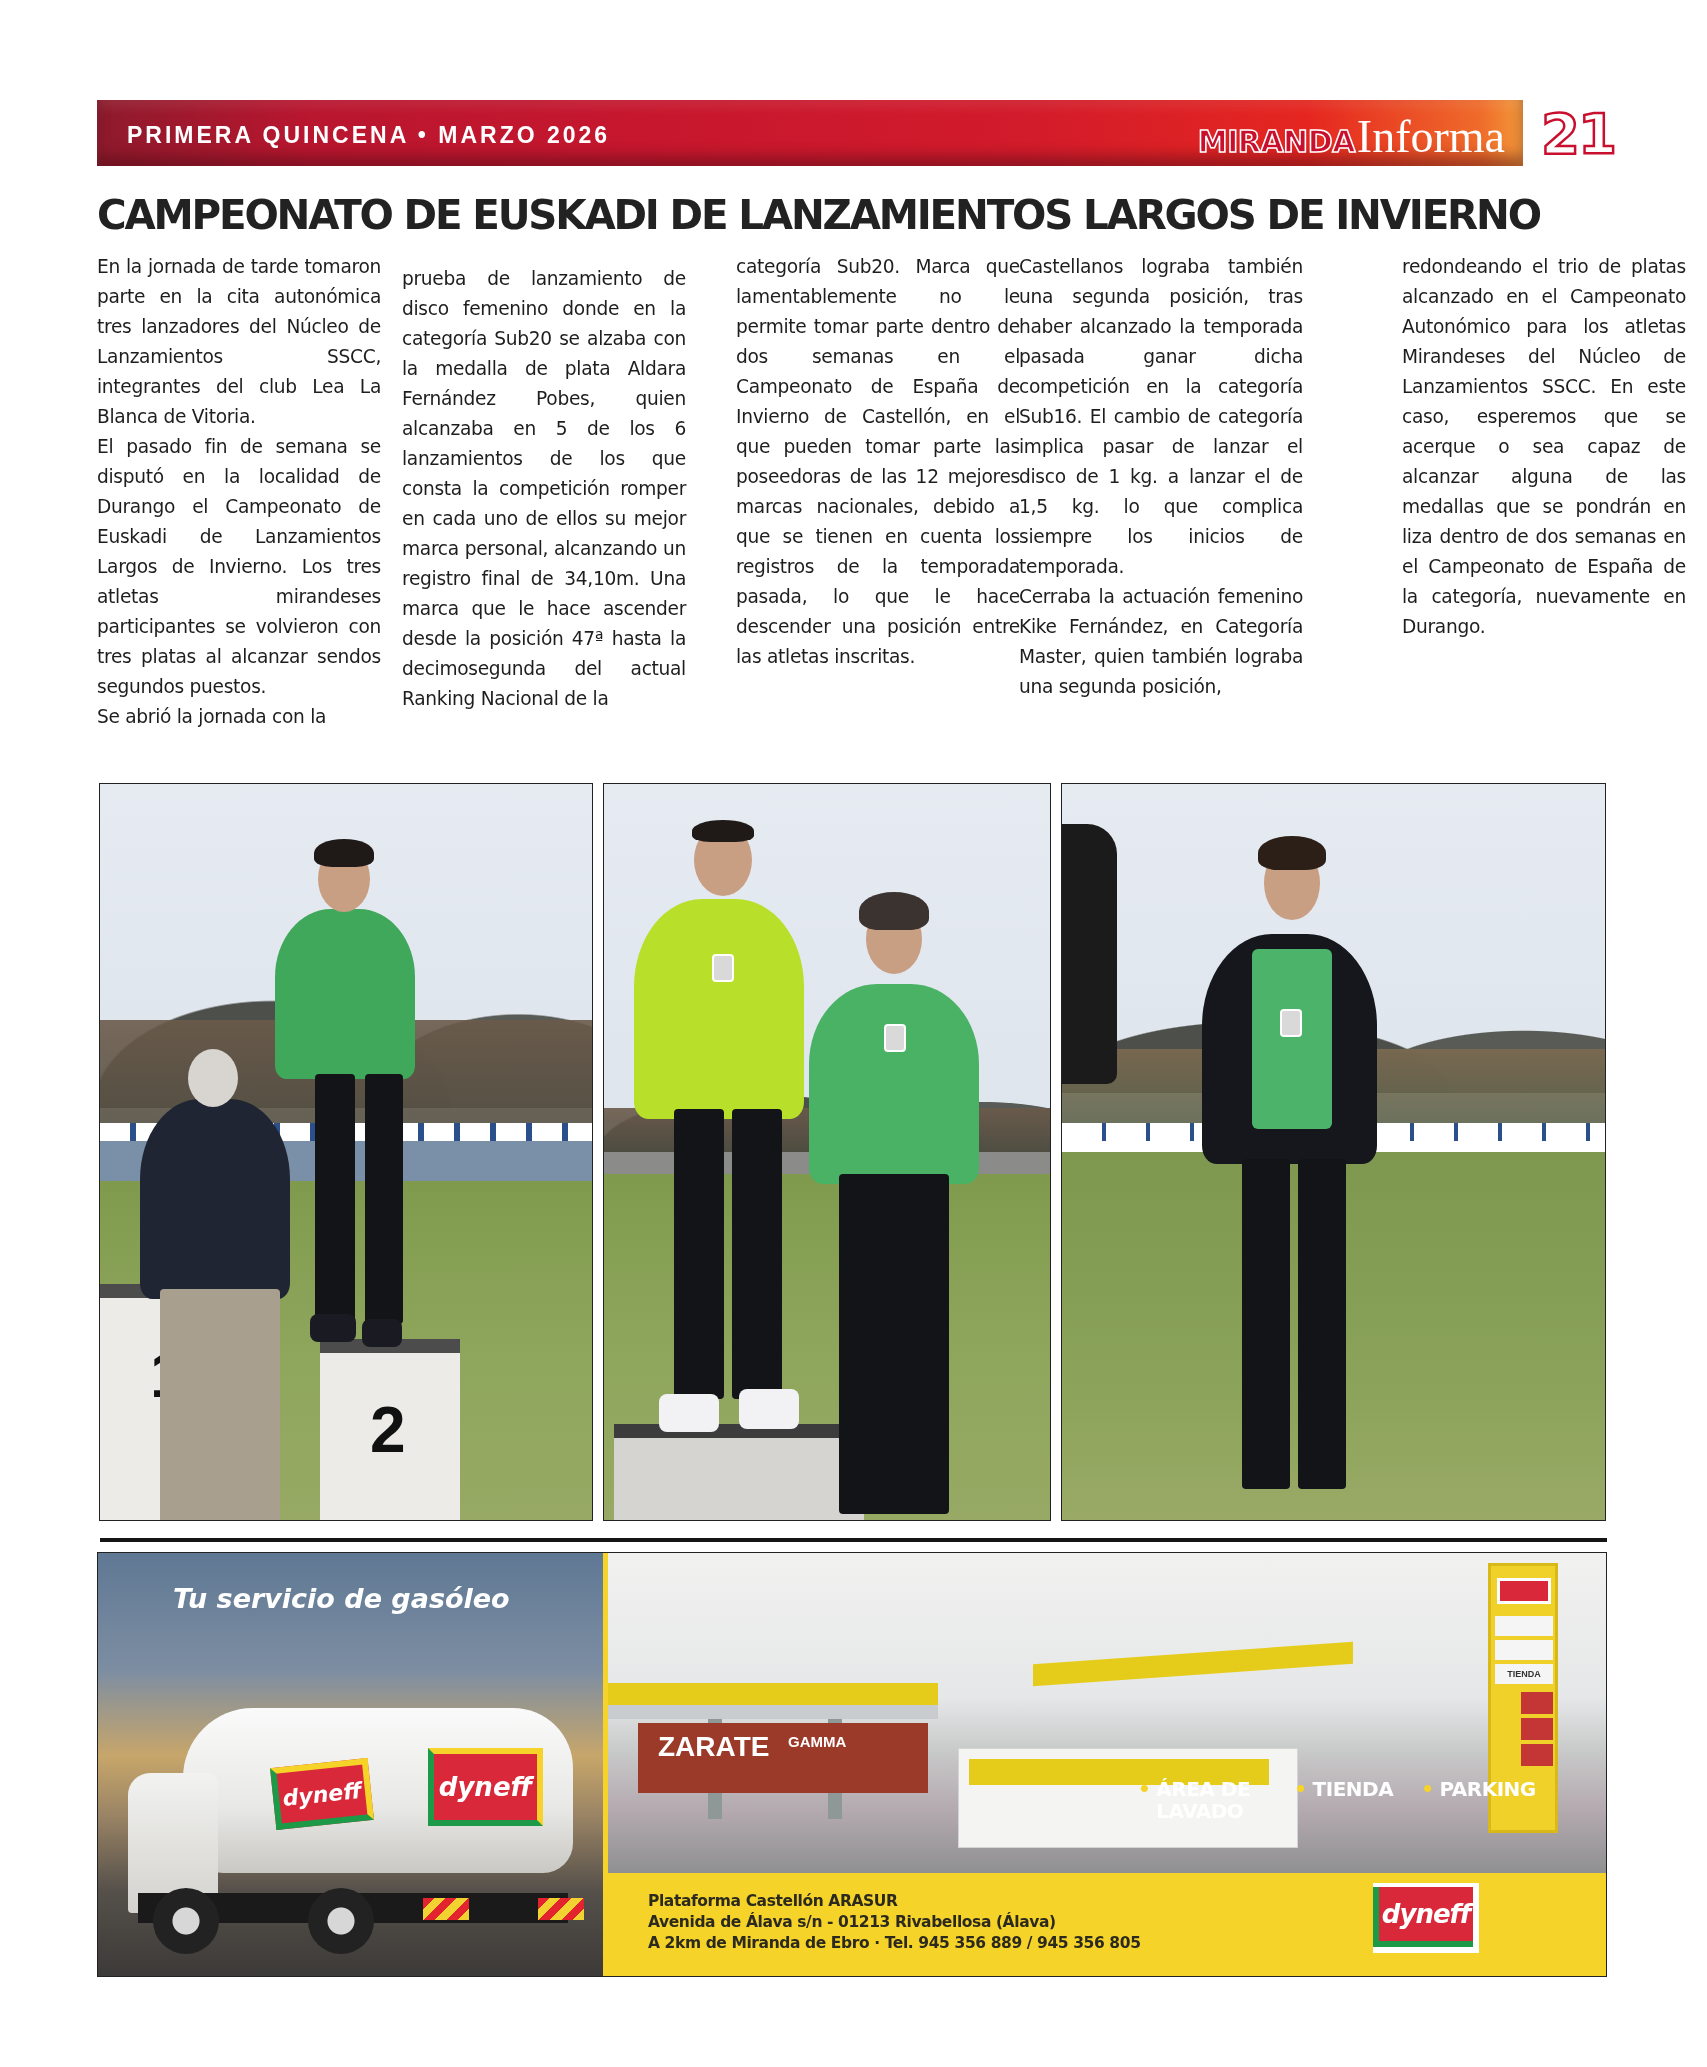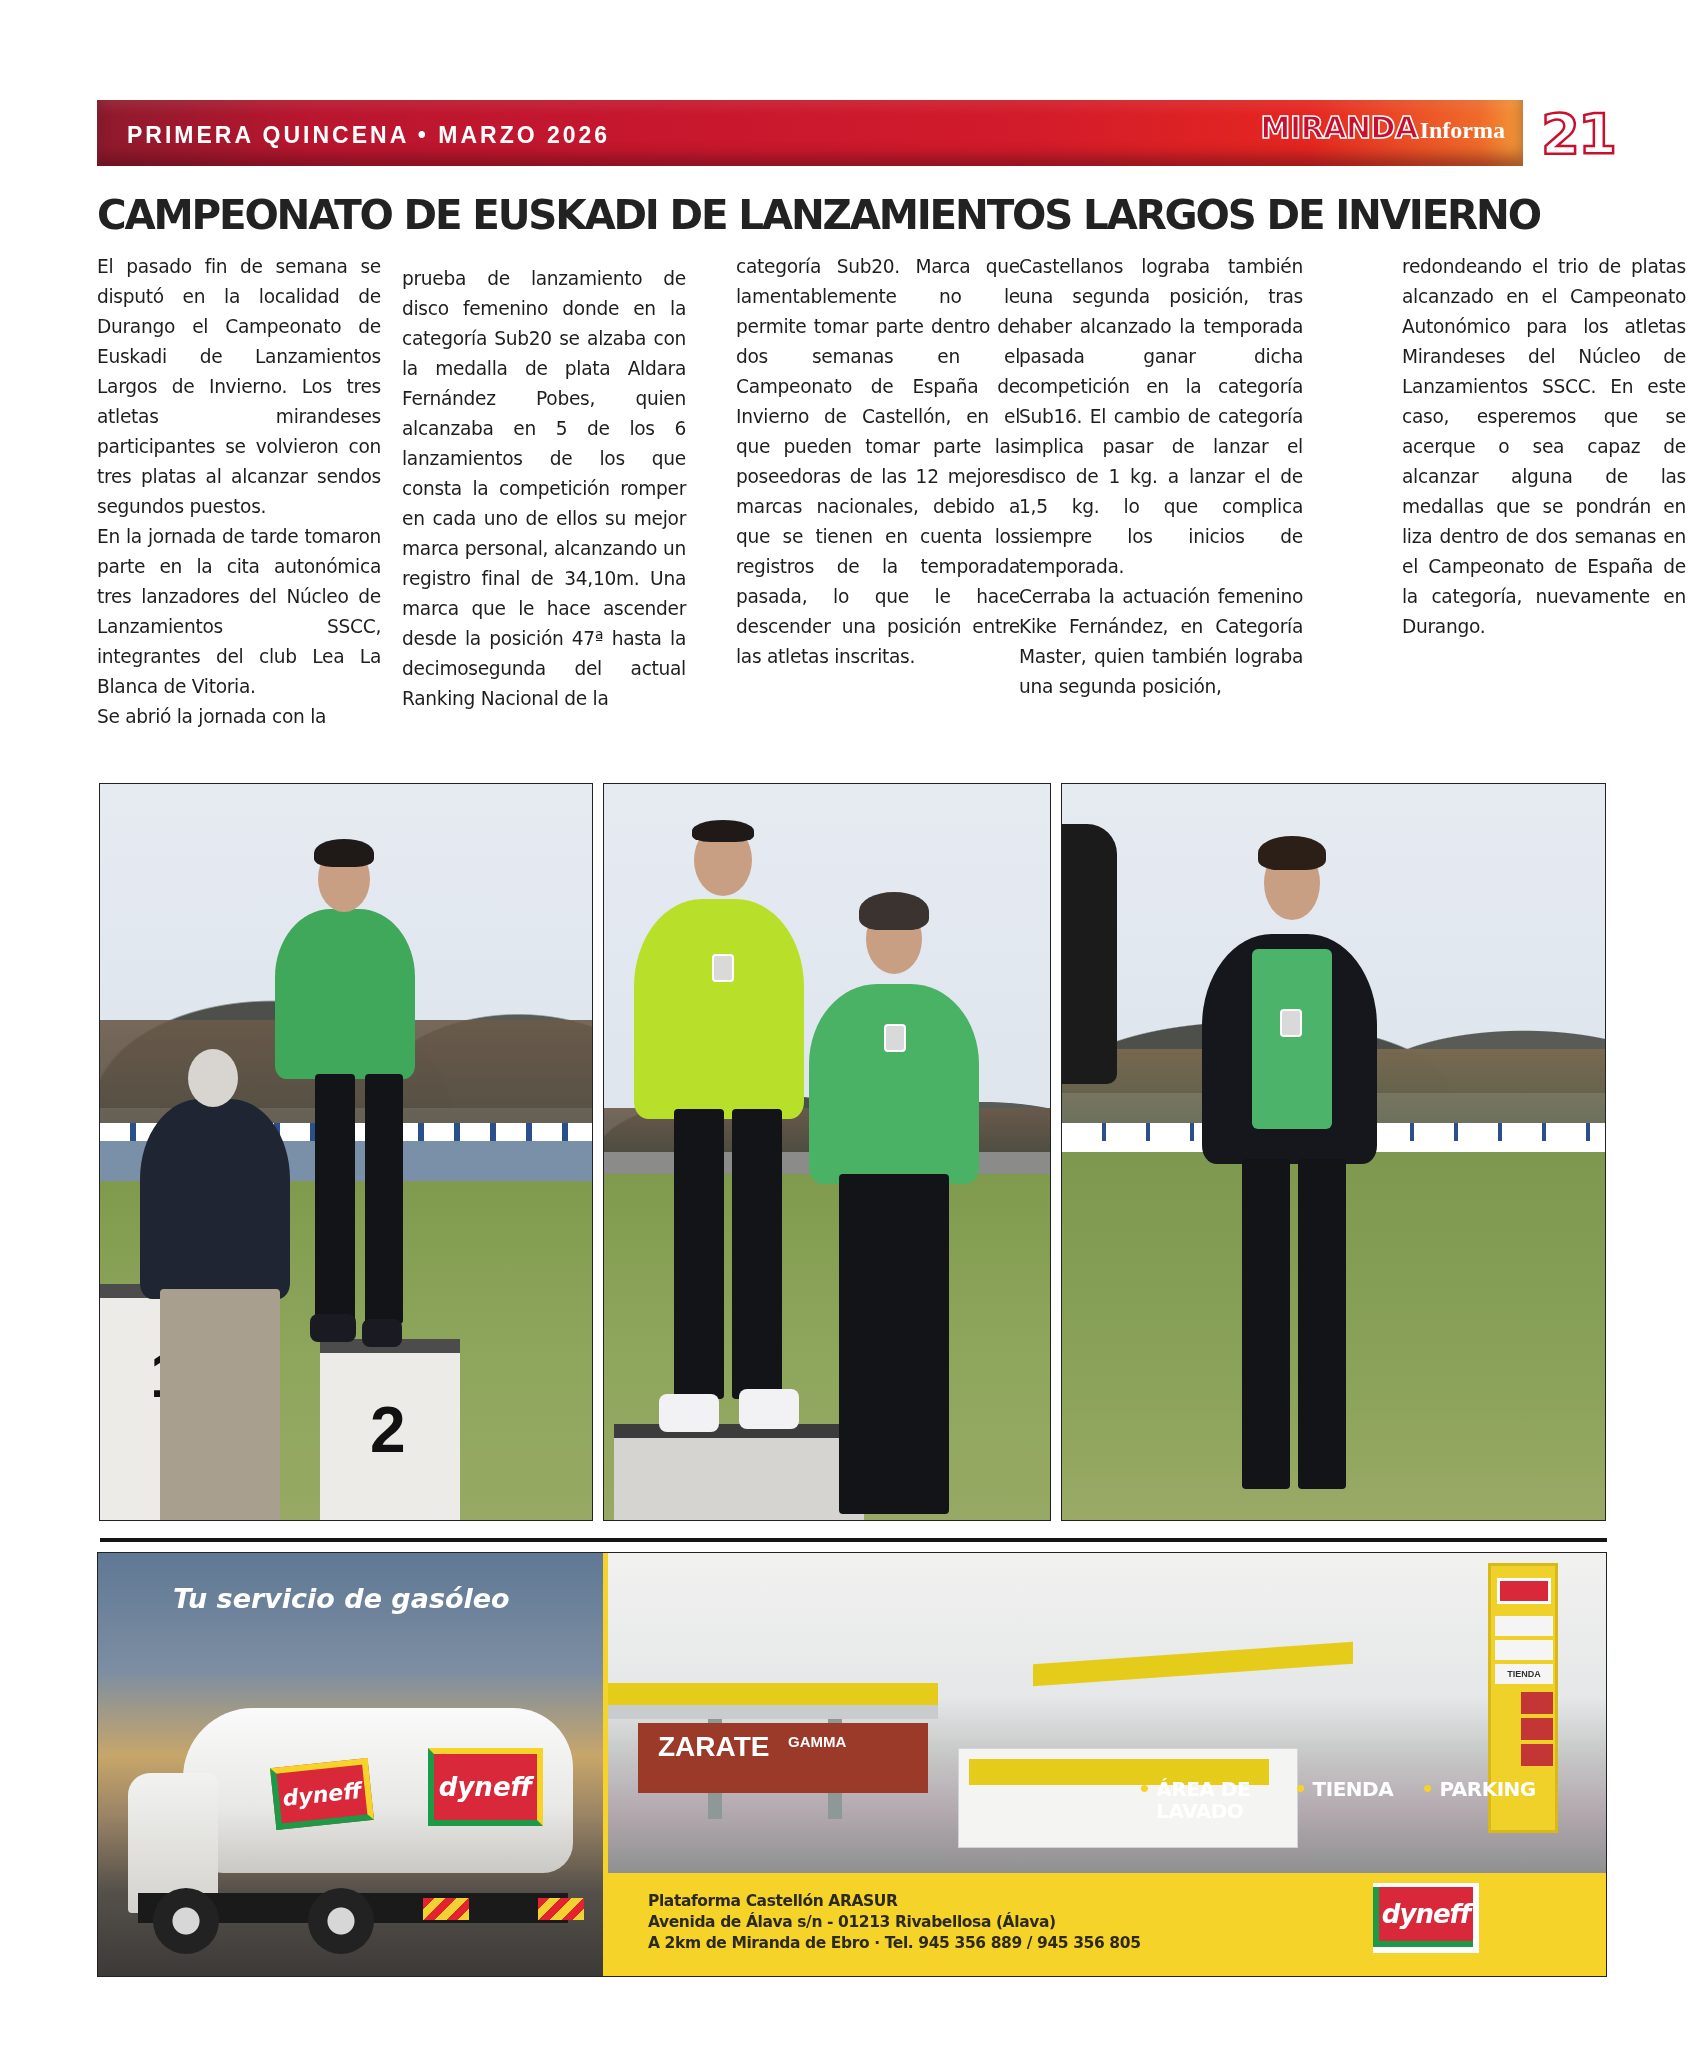--- a/index.html
+++ b/index.html
@@ -17,21 +17,21 @@
     font-family: "Liberation Sans", sans-serif; font-weight: bold; font-size: 23px; letter-spacing: 3px;
   }
   .masthead {
     position: absolute; right: 18px; top: 10px; display: flex; align-items: baseline; gap: 2px;
   }
   .masthead-bold {
     font-family: "DejaVu Sans", sans-serif; font-weight: bold; font-size: 30px; letter-spacing: -0.5px;
     color: #c8102e; -webkit-text-stroke: 1.5px #ffffff; text-shadow: 0 0 1px #fff;
   }
   .masthead-light {
-    font-family: "Liberation Serif", serif; font-size: 24px; color: #ffffff; font-weight: bold;
+    font-family: "Liberation Serif", serif; font-size: 46px; color: #ffffff;
   }
   .page-number {
     position: absolute; left: 1541px; top: 104px; font-family: "DejaVu Sans", sans-serif; font-weight: bold;
     font-size: 56px; line-height: 60px; color: #ffffff; -webkit-text-stroke: 2.5px #c8102e; letter-spacing: -2px;
   }
 
   
   .article-title {
     position: absolute; left: 97px; top: 189px; width: 1512px; text-align: justify;
     font-family: "DejaVu Sans", sans-serif; font-weight: bold; font-size: 41px; line-height: 52px;
@@ -116,22 +116,22 @@
   <div class="masthead">
     <span class="masthead-bold">MIRANDA</span>
     <span class="masthead-light">Informa</span>
   </div>
 </div>
 <div class="page-number">21</div>
 
 <h1 class="article-title">CAMPEONATO DE EUSKADI DE LANZAMIENTOS LARGOS DE INVIERNO</h1>
 
 <div class="col col1">
+  <p>En la jornada de tarde tomaron parte en la cita autonómica tres lanzadores del Núcleo de Lanzamientos SSCC, integrantes del club Lea La Blanca de Vitoria.</p>
   <p>El pasado fin de semana se disputó en la localidad de Durango el Campeonato de Euskadi de Lanzamientos Largos de Invierno. Los tres atletas mirandeses participantes se volvieron con tres platas al alcanzar sendos segundos puestos.</p>
-  <p>En la jornada de tarde tomaron parte en la cita autonómica tres lanzadores del Núcleo de Lanzamientos SSCC, integrantes del club Lea La Blanca de Vitoria.</p>
   <p>Se abrió la jornada con la</p>
 </div>
 <div class="col col2">
   <p>prueba de lanzamiento de disco femenino donde en la categoría Sub20 se alzaba con la medalla de plata Aldara Fernández Pobes, quien alcanzaba en 5 de los 6 lanzamientos de los que consta la competición romper en cada uno de ellos su mejor marca personal, alcanzando un registro final de 34,10m. Una marca que le hace ascender desde la posición 47ª hasta la decimosegunda del actual Ranking Nacional de la</p>
 </div>
 <div class="col col3">
   <p>categoría Sub20. Marca que lamentablemente no le permite tomar parte dentro de dos semanas en el Campeonato de España de Invierno de Castellón, en el que pueden tomar parte las poseedoras de las 12 mejores marcas nacionales, debido a que se tienen en cuenta los registros de la temporada pasada, lo que le hace descender una posición entre las atletas inscritas.</p>
 </div>
 <div class="col col4">
   <p>Castellanos lograba también una segunda posición, tras haber alcanzado la temporada pasada ganar dicha competición en la categoría Sub16. El cambio de categoría implica pasar de lanzar el disco de 1 kg. a lanzar el de 1,5 kg. lo que complica siempre los inicios de temporada.</p>

